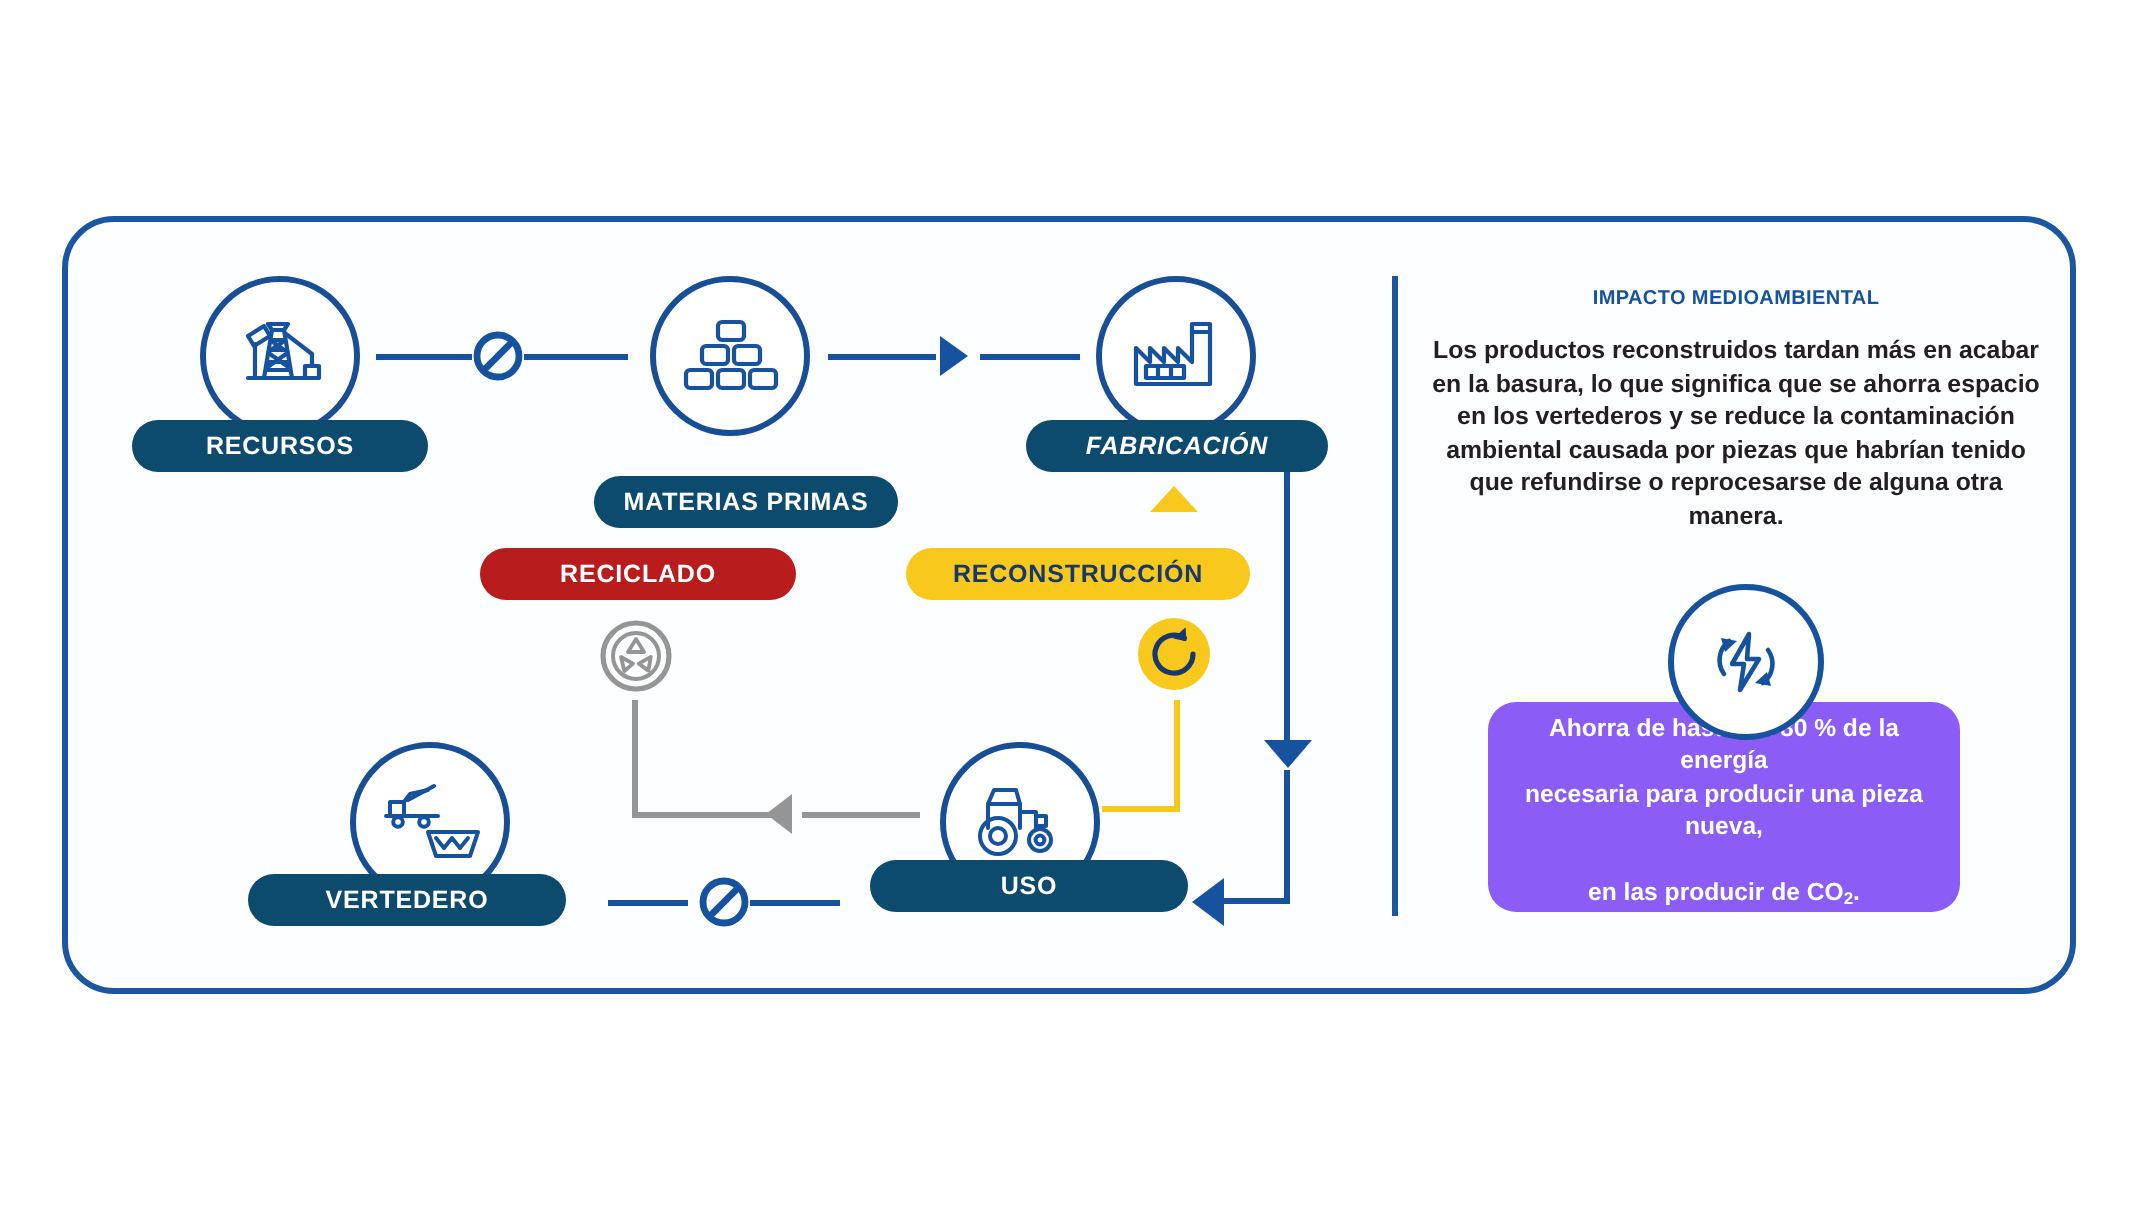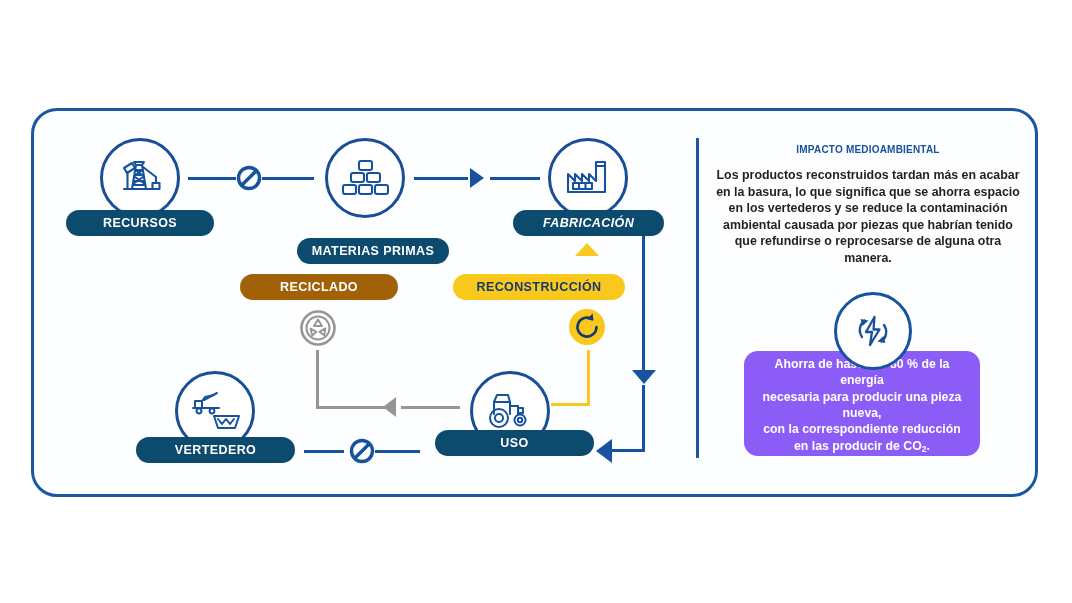--- a/index.html
+++ b/index.html
@@ -68,21 +68,21 @@
     justify-content: center;
     color: #ffffff;
     font-size: 12.5px;
     font-weight: bold;
     letter-spacing: 0.4px;
     z-index: 4;
     white-space: nowrap;
     box-sizing: border-box;
   }
   .pill.blue { background: #0c4a6e; }
-  .pill.gray { background: #a16207; }
+  .pill.gray { background: #b91c1c; }
   .pill.yellow { background: #f8c91c; color: #17386d; }
 
   
   .line-h {
     position: absolute;
     height: 3px;
     z-index: 1;
   }
   .line-v {
     position: absolute;
@@ -324,21 +324,21 @@
         <path d="M8 20 V13 H15 L18 9 L27 7"></path>
         <path d="M15 13 V20"></path>
         <path d="M17 12 L30 5"></path>
         <circle cx="12" cy="23" r="2.4"></circle>
         <circle cx="25" cy="23" r="2.4"></circle>
         <path d="M27 28 H52 L48 40 H31 Z"></path>
         <path d="M31 31 L35 36 L39 31 L43 36 L47 31"></path>
       </g>
     </svg>
   </div>
-  <div class="pill blue" style="left:136px; top:437px; width:159px;">VERTEDERO</div>
+  <div class="pill blue" style="left:124px; top:437px; width:159px;">VERTEDERO</div>
 
   <div class="node-circle" style="left:470px; top:371px;">
     <svg width="56" height="46" viewBox="0 0 56 46">
       <g fill="none" stroke="#17529e" stroke-width="2" stroke-linejoin="round" stroke-linecap="round">
         <path d="M12 26 V14 H28 V26"></path>
         <path d="M12 14 L15 7 H26 L28 14"></path>
         <path d="M28 18 H36 V27"></path>
         <path d="M36 20 H41 V25 H36"></path>
         <circle cx="17" cy="30" r="9"></circle>
         <circle cx="17" cy="30" r="4"></circle>
@@ -361,18 +361,18 @@
       <path d="M12.5 13 L20.5 14.5 L14.5 20 Z" fill="#17529e"></path>
       <path d="M37.5 37 L29.5 35.5 L35.5 30 Z" fill="#17529e"></path>
       <path d="M26.5 11 L18 26 L24 26 L22 39 L31.5 23.5 L25.5 23.5 Z" fill="none" stroke="#17529e" stroke-width="2.3" stroke-linejoin="round"></path>
     </svg>
   </div>
 
   <div class="callout">
     <div class="callout-text">
       <span>Ahorra de hasta un 80 % de la energía</span><br>
       <span>necesaria para producir una pieza nueva,</span><br>
-      <span>con la correspondiente reducción</span><br>
+      <br>
       <span>en las producir de CO</span><sub>2</sub><span>.</span>
     </div>
   </div>
 
 </div>
 
 </body></html>

